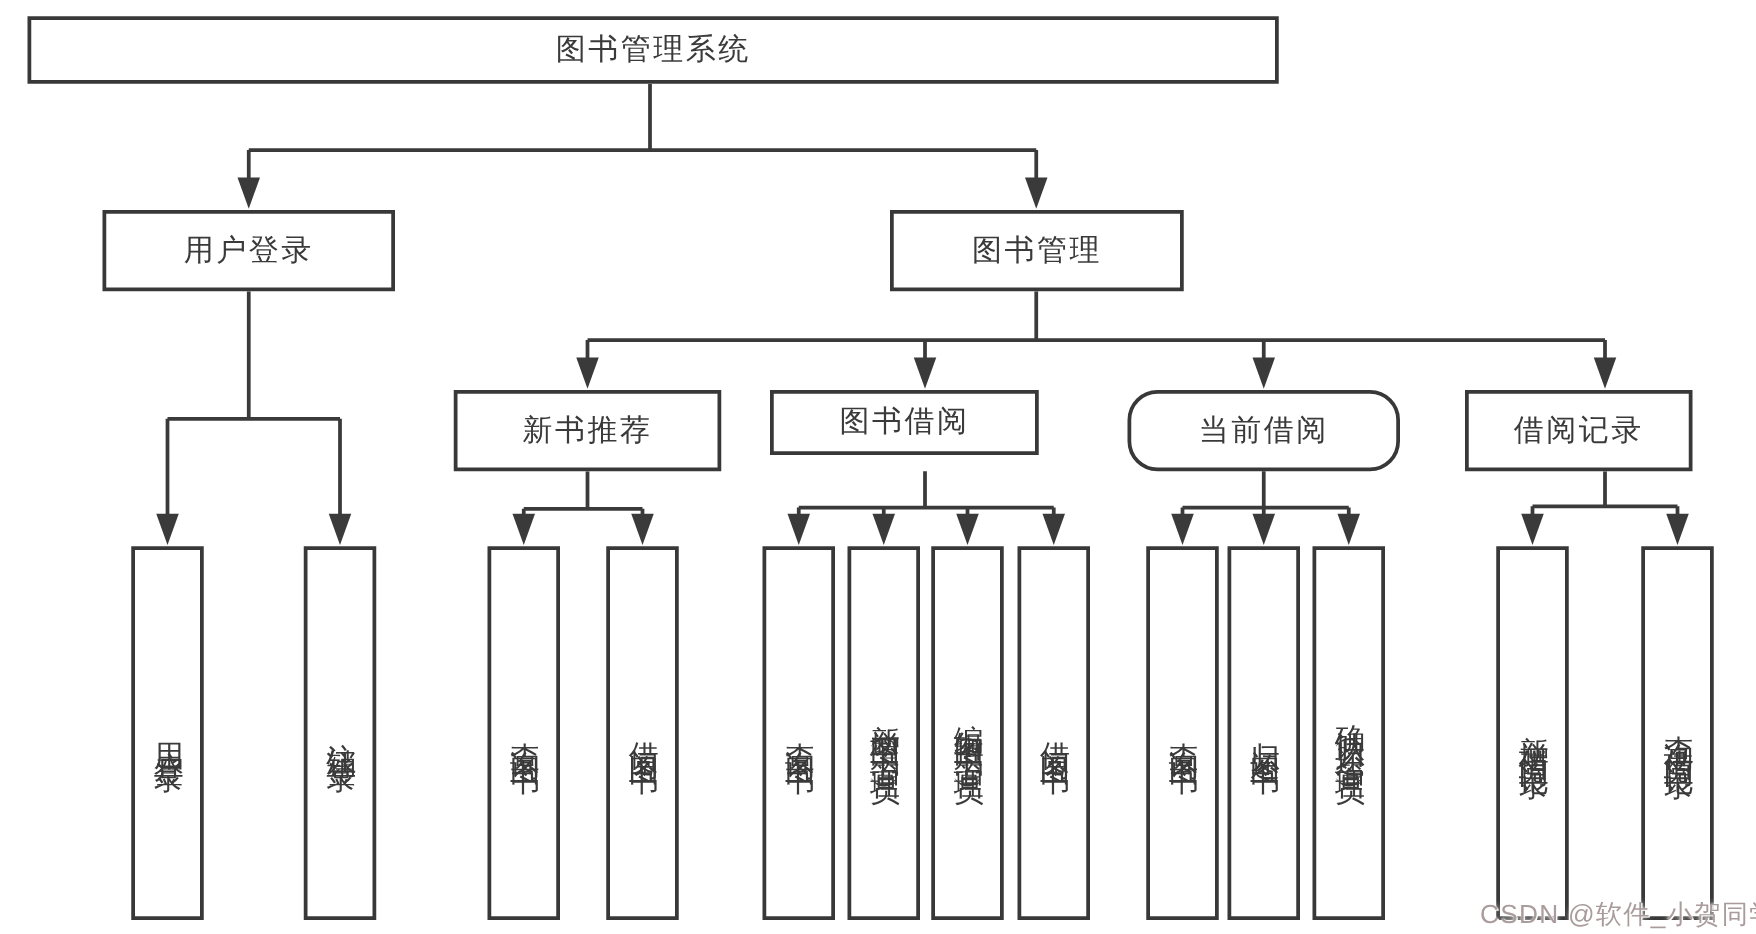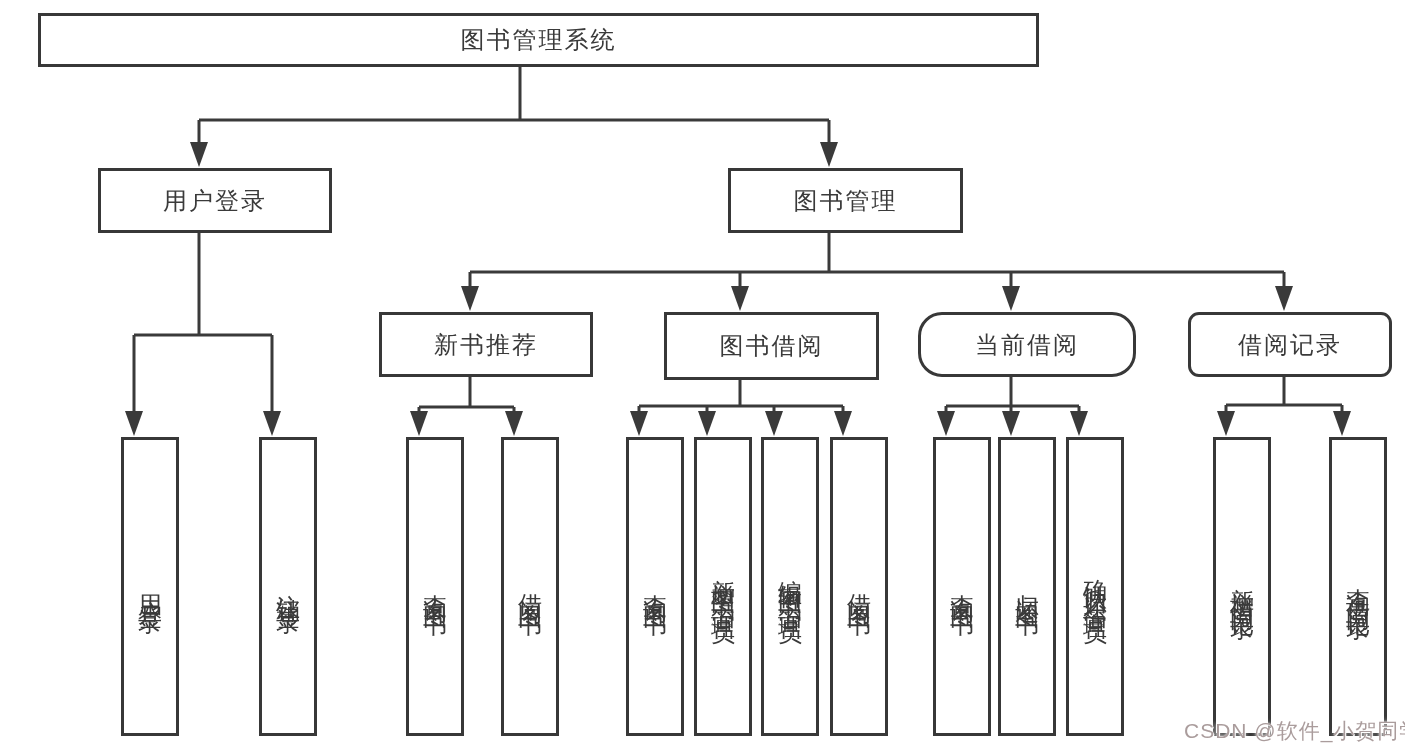--- a/index.html
+++ b/index.html
@@ -7,37 +7,37 @@
     position:relative;width:1405px;height:747px;background:#ffffff;overflow:hidden;
     font-family:"Liberation Sans","DejaVu Sans",sans-serif;
   }
   #connectors{position:absolute;left:0;top:0;z-index:1;}
   #connectors path{stroke:#3a3a3a;stroke-width:3;fill:none;}
   #connectors polygon{fill:#3a3a3a;stroke:none;}
   .box{
     position:absolute;z-index:2;box-sizing:border-box;
     border:3px solid #383838;background:#ffffff;
     display:flex;align-items:center;justify-content:center;
-    color:#3a3a3a;font-size:24px;letter-spacing:2px;line-height:1;margin-left:16px;
+    color:#3a3a3a;font-size:24px;letter-spacing:2px;line-height:1;
   }
   .hbox{white-space:nowrap;}
   .vbox span{
     writing-mode:vertical-rl;text-orientation:mixed;
     letter-spacing:6px;white-space:nowrap;
   }
   
   .n-root{left:22px;top:13px;width:1001px;height:54px;}
   
   .n-l2a{left:82px;top:168px;width:234px;height:65px;}
   .n-l2b{left:712px;top:168px;width:235px;height:65px;}
   
   .n-l3a{left:363px;top:312px;width:214px;height:65px;}
-  .n-l3b{left:648px;top:312px;width:215px;height:68px;}
+  .n-l3b{left:616px;top:312px;width:215px;height:52px;}
   .n-l3c{left:902px;top:312px;width:218px;height:65px;border-radius:24px;}
-  .n-l3d{left:1172px;top:312px;width:204px;height:65px;border-radius:11px;}
+  .n-l3d{left:1172px;top:312px;width:182px;height:65px;}
   
   .leaf{top:437px;width:58px;height:299px;}
   .p1{left:105px;} .p2{left:243px;}
   .p3{left:390px;} .p4{left:485px;}
   .p5{left:610px;} .p6{left:678px;} .p7{left:745px;} .p8{left:814px;}
   .p9{left:917px;} .p10{left:982px;} .p11{left:1050px;}
   .p12{left:1197px;} .p13{left:1313px;}
   .watermark{
     position:absolute;z-index:3;left:1184px;top:717px;
     font-size:21px;letter-spacing:1px;color:#aa9c9c;white-space:nowrap;

